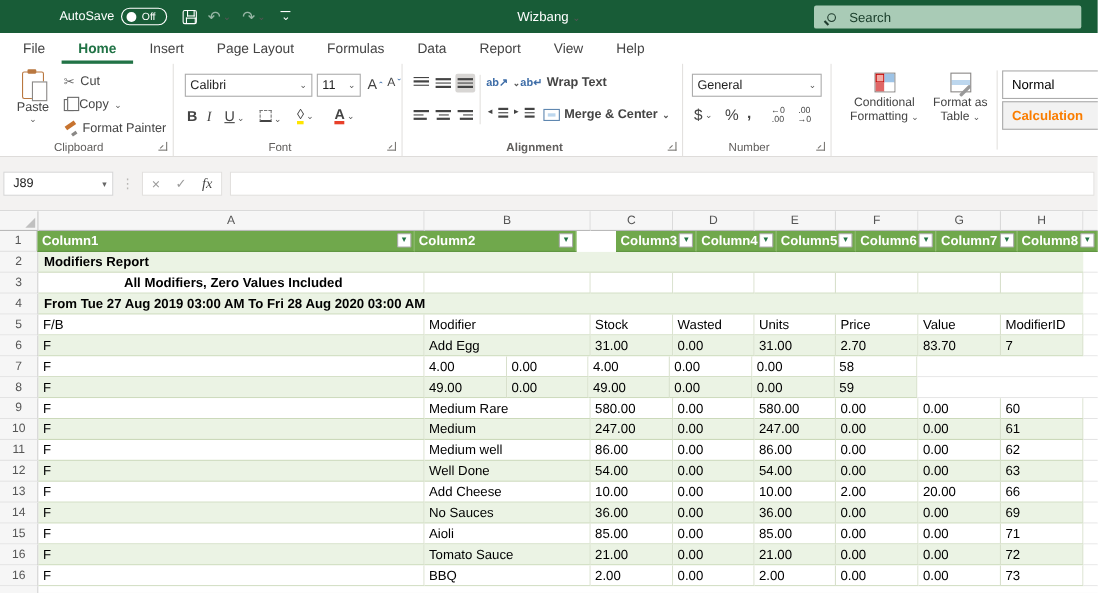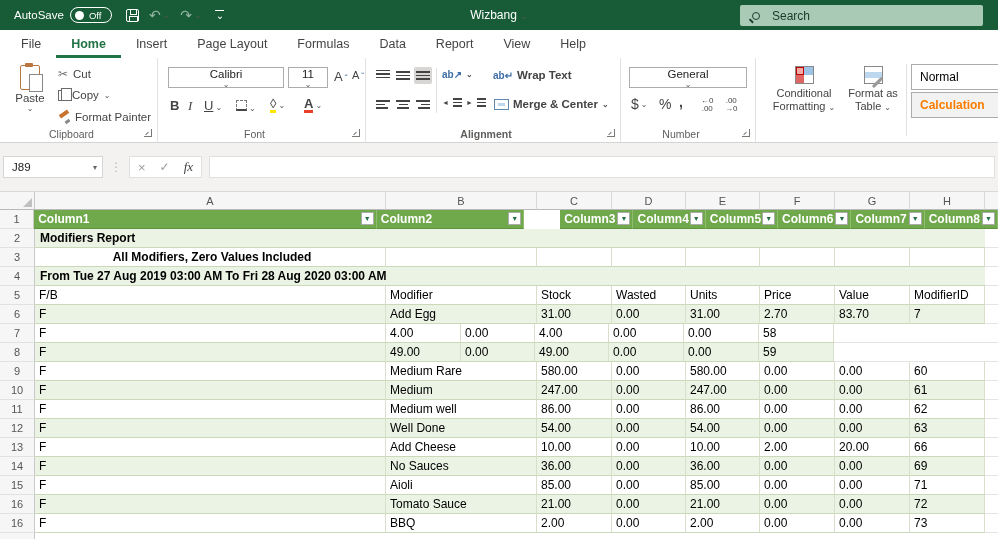--- a/index.html
+++ b/index.html
@@ -1,21 +1,21 @@
 <!DOCTYPE html>
 <html style="--green-dark: #185C37; --green-accent: #217346; --table-head: #70A84C; --band: #EBF3E4; --calc-orange: #FA7D00; --search-bg: #A9CBB6;"><head>
 <meta charset="utf-8">
 <style>
   * { margin:0; padding:0; box-sizing:border-box; }
   html,body { width:998px; height:539px; overflow:hidden; font-family:"Liberation Sans", sans-serif; background:#fff; }
 
   
   .titlebar { height:30px; background:var(--green-dark,#185C37); display:flex; align-items:center; position:relative; color:#fff; }
   .tb-left { display:flex; align-items:center; gap:10px; padding-left:14px; }
-  .autosave { display:flex; align-items:center; gap:6px; font-size:11.5px; }
+  .autosave { display:flex; align-items:center; gap:6px; font-size:11.5px;margin-left:40px; }
   .toggle { width:42px; height:16px; border:1px solid #fff; border-radius:9px; display:flex; align-items:center; padding:0 4px; gap:5px; }
   .toggle .dot { width:9px; height:9px; border-radius:50%; background:#fff; }
   .toggle .off { font-size:9.5px; color:#fff; }
   .save-ic { width:13px; height:13px; border:1.4px solid #fff; border-radius:2px; position:relative; margin-left:4px; }
   .save-ic:before { content:""; position:absolute; top:0; left:3px; width:5px; height:4px; border:1px solid #fff; border-top:none; }
   .save-ic:after  { content:""; position:absolute; bottom:0; left:2px; width:7px; height:4px; border:1px solid #fff; border-bottom:none; }
   .qat-btn { font-size:14px; color:rgba(255,255,255,.55); display:flex; align-items:center; gap:2px; }
   .qat-btn .caret { font-size:9px; }
   .qat-custom { color:#fff; font-size:10px; line-height:8px; text-align:center; margin-left:4px; }
   .qat-custom .bar { display:block; width:9px; height:1.5px; background:#fff; margin:0 auto 1px; }
@@ -48,21 +48,21 @@
   .small-btn { position:absolute; display:flex; align-items:center; gap:5px; font-size:11.5px; color:#444; }
   .scissors { font-size:12px; color:#6a6a6a; }
   .copy-ic { width:9px; height:11px; border:1px solid #6a6a6a; background:#fff; position:relative; }
   .copy-ic:before { content:""; position:absolute; left:2px; top:-3px; width:9px; height:11px; border:1px solid #6a6a6a; background:#fff; }
   .brush-ic { width:12px; height:12px; position:relative; }
   .brush-ic:before { content:""; position:absolute; left:1px; top:1px; width:10px; height:4px; background:#C7732F; transform:rotate(-35deg); }
   .brush-ic:after { content:""; position:absolute; right:0; bottom:0; width:5px; height:3px; background:#8a8886; transform:rotate(-35deg); }
 
   
   .grp-font { width:208px; }
-  .combo { position:absolute; height:21px; border:1px solid #ACACAC; background:#fff; display:flex; align-items:center; justify-content:space-between; font-size:11.5px; color:#222; padding:0 4px;flex-direction:column; }
+  .combo { position:absolute; height:21px; border:1px solid #ACACAC; background:#fff; display:flex; align-items:center; justify-content:space-between; font-size:11.5px; color:#222; padding:0 4px; }
   .fbtn { position:absolute; font-size:13px; color:#444; display:flex; align-items:baseline; gap:2px; }
   .u-line { text-decoration:underline; }
   .red-bar { border-bottom:3px solid #E8402A; line-height:12px; font-weight:bold; }
   .yellow-bar { border-bottom:3px solid #FFE500; line-height:12px; }
   .border-ic { width:11px; height:11px; border:1px dashed #777; border-bottom:2px solid #444; }
   .sup { font-size:9px; color:#3f6ea8; }
 
   
   .grp-align { width:255px;font-weight:bold; }
   .bars { display:flex; flex-direction:column; gap:2px; width:14px; }
@@ -250,21 +250,21 @@
         <span class="bars">
           <i></i>
           <i></i>
           <i></i>
         </span>
       </div>
     <div class="flex-lbl" style="left:76px; top:11px;">
         <span style="font-size:10px; color:#3f6ea8;">ab↗</span>
         <span class="caret">⌄</span>
       </div>
-    <div class="flex-lbl" style="left:127px; top:11px;">
+    <div class="flex-lbl" style="left:107px; top:11px;">
         <span style="font-size:10px; color:#3f6ea8;">ab↵</span>
         <span>Wrap Text</span>
       </div>
     <div class="al-btn" style="left:8px; top:38px;">
         <span class="bars">
           <i style="width:14px;"></i>
           <i style="width:9px; align-self:flex-start;"></i>
           <i style="width:12px; align-self:flex-start;"></i>
         </span>
       </div>

